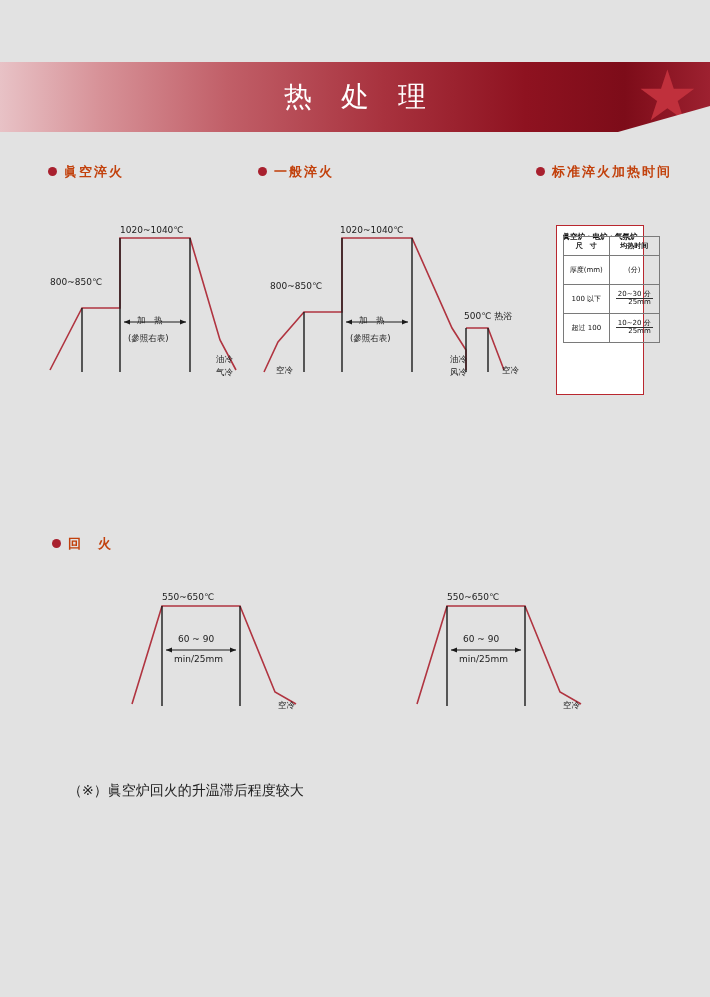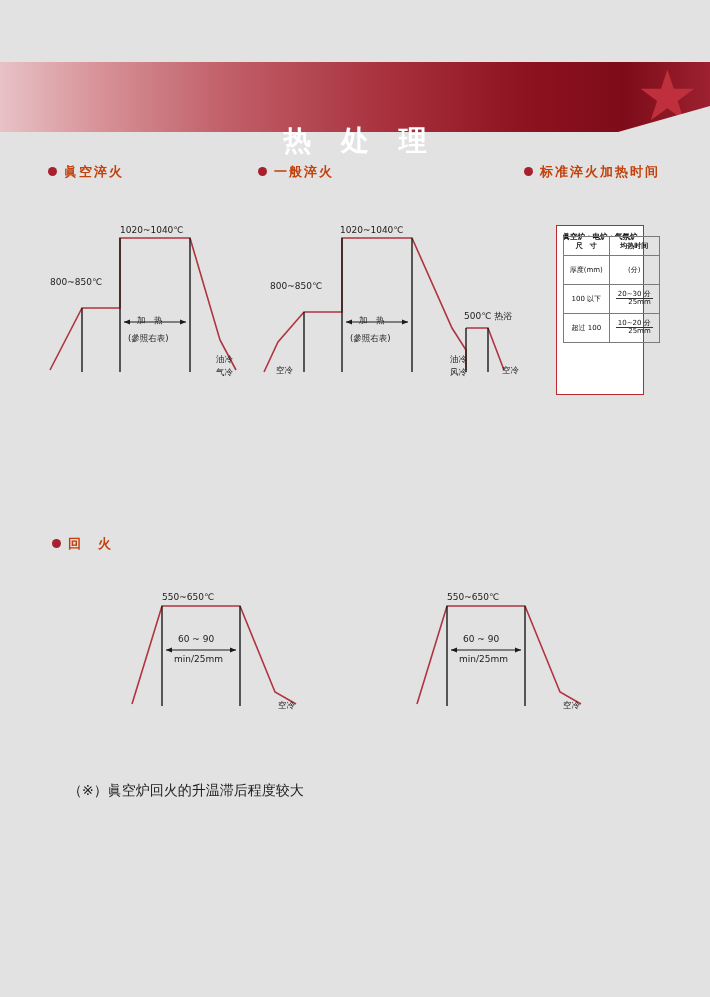--- a/index.html
+++ b/index.html
@@ -34,24 +34,23 @@
   .banner-title {
     position: absolute;
     left: 0;
     top: 0;
     width: 710px;
     height: 90px;
     line-height: 70px;
     text-align: center;
     color: #ffffff;
     font-size: 28px;
-    font-weight: bold;
+    font-weight: normal;
     letter-spacing: 10px;
     text-indent: 10px;
-    margin-top: 44px;
   }
   .banner-corner {
     position: absolute;
     right: 0;
     top: 0;
     width: 92px;
     height: 70px;
     overflow: hidden;
   }
   .banner-corner .fold {
@@ -174,21 +173,21 @@
     <div class="fold"></div>
   </div>
 </div>
 
 <div class="sec-head" style="left:48px; top:163px;">
   <span class="dot"></span><span class="txt">眞空淬火</span>
 </div>
 <div class="sec-head" style="left:258px; top:163px;">
   <span class="dot"></span><span class="txt">一般淬火</span>
 </div>
-<div class="sec-head" style="left:524px; top:163px;">
+<div class="sec-head" style="left:536px; top:163px;">
   <span class="dot"></span><span class="txt">标准淬火加热时间</span>
 </div>
 <div class="sec-head" style="left:52px; top:535px;">
   <span class="dot"></span><span class="txt">回　火</span>
 </div>
 
 <div class="diagram" style="left:40px; top:220px; width:215px; height:175px;">
   <svg width="215" height="175" viewBox="0 0 215 175">
 
     <polyline points="10,150 42,88 80,88 80,18 150,18 180,120 196,150" fill="none" stroke="#b03440" stroke-width="1.6"></polyline>

